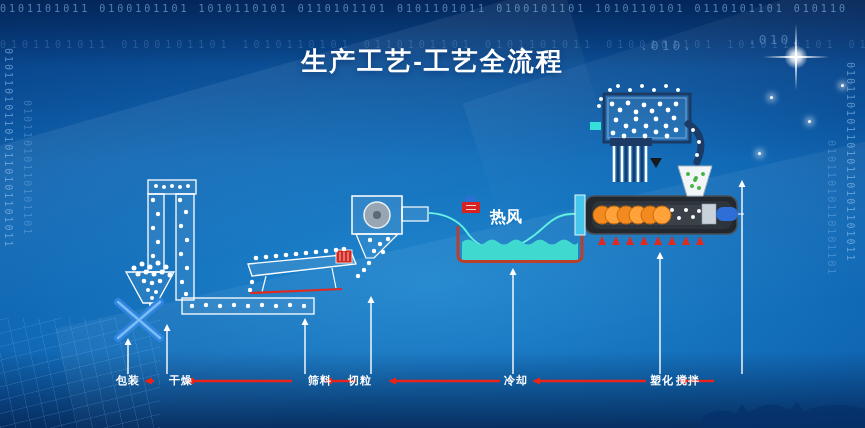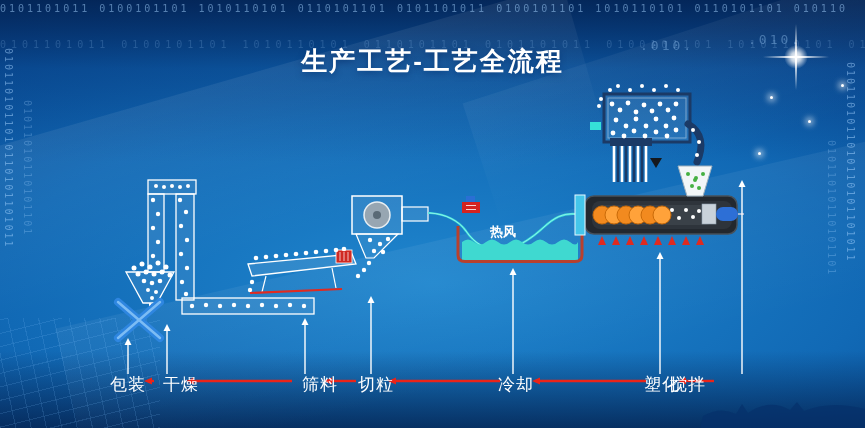--- a/index.html
+++ b/index.html
@@ -37,24 +37,24 @@
   .flare-h{left:0;top:32px;width:66px;height:2px;background:linear-gradient(90deg,transparent,#fff 45%,#fff 55%,transparent);}
   .glow{left:21px;top:21px;width:24px;height:24px;border-radius:50%;
         background:radial-gradient(circle,#ffffff 0%,rgba(255,255,255,.75) 30%,rgba(255,255,255,0) 70%);}
   .spark{position:absolute;width:3px;height:3px;border-radius:50%;background:#fff;
          box-shadow:0 0 6px 2px rgba(255,255,255,.8);pointer-events:none;}
   .s1{left:770px;top:96px;} .s2{left:808px;top:120px;} .s3{left:841px;top:84px;} .s4{left:758px;top:152px;}
   .title{position:absolute;left:0;right:0;top:44px;margin:0;text-align:center;
          font-size:26px;font-weight:bold;color:#ffffff;letter-spacing:2px;
          text-shadow:0 2px 6px rgba(0,40,100,.6);}
   .diagram{position:absolute;left:0;top:0;}
-  .hotair{position:absolute;left:490px;top:223px;color:#ffffff;font-size:13px;font-weight:bold;}
+  .hotair{position:absolute;left:490px;top:207px;color:#ffffff;font-size:16px;font-weight:bold;}
   .steps{position:absolute;left:0;top:0;width:865px;height:428px;pointer-events:none;}
   .step{position:absolute;top:373px;transform:translateX(-50%);color:#ffffff;
-        font-size:17px;font-weight:normal;letter-spacing:1px;white-space:nowrap;}
+        font-size:11px;font-weight:bold;letter-spacing:1px;white-space:nowrap;}
 </style>
 </head>
 <body>
 
 <div class="stage">
   <div class="bg"></div>
   <div class="beam b1"></div>
   <div class="beam b2"></div>
   <div class="beam b3"></div>
   <div class="grid-corner"></div>
@@ -334,18 +334,18 @@
         <polygon points="738.5,187 745.5,187 742,180" stroke="none"></polygon>
     </g>
   </svg>
 
   <div class="hotair">热风</div>
 
   <div class="steps">
     <span class="step" style="left:128px">包装</span>
     <span class="step" style="left:181px">干燥</span>
     <span class="step" style="left:320px">筛料</span>
-    <span class="step" style="left:376px">切粒</span>
+    <span class="step" style="left:360px">切粒</span>
     <span class="step" style="left:516px">冷却</span>
     <span class="step" style="left:662px">塑化</span>
     <span class="step" style="left:688px">搅拌</span>
   </div>
 </div>
 
 </body></html>

